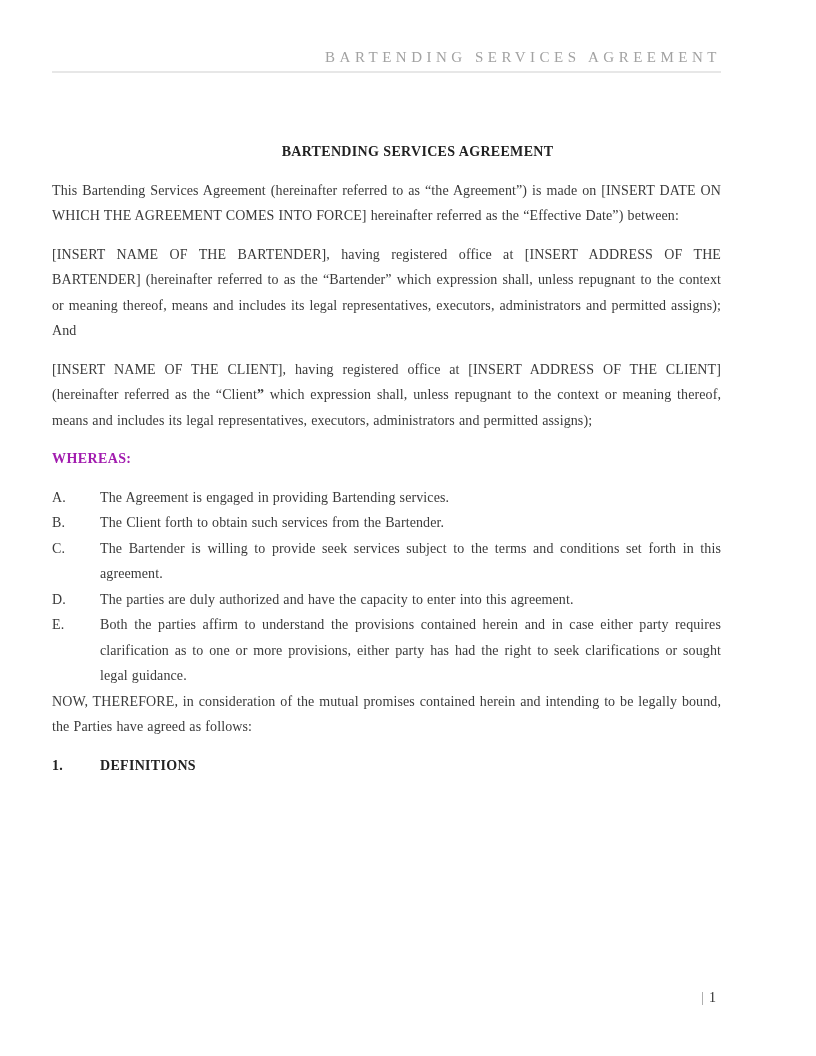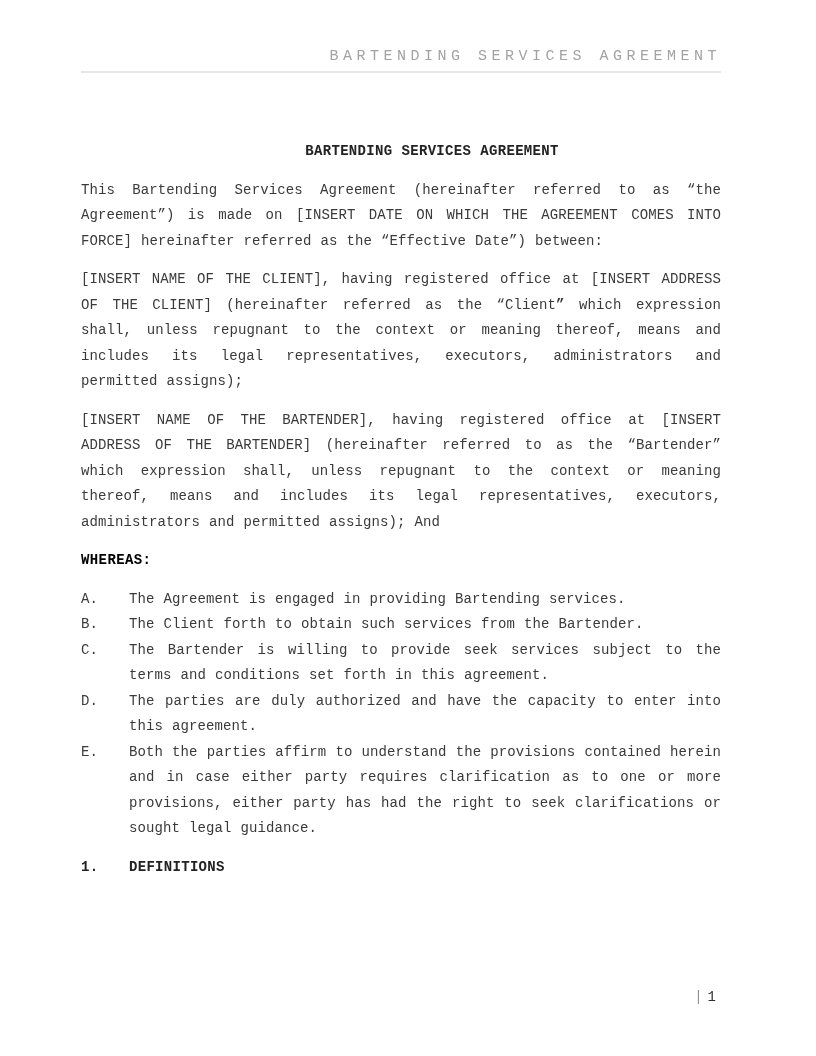--- a/index.html
+++ b/index.html
@@ -5,24 +5,24 @@
   html, body {
     margin: 0;
     padding: 0;
     background: #ffffff;
   }
   .page {
     position: relative;
     width: 816px;
     height: 1056px;
     background: #ffffff;
-    font-family: Liberation Mono, monospace;
+    font-family: Liberation Serif, serif;
     color: #3a3a3a;
     box-sizing: border-box;
-    padding: 48px 95px 0 81px;
+    padding: 48px 95px 0 52px;
     overflow: hidden;
   }
   
   .doc-header {
     border-bottom: 2px solid #e7e7e7;
     padding-bottom: 5px;
   }
   .doc-header .header-title {
     display: block;
     text-align: right;
@@ -51,21 +51,21 @@
     margin: 0 0 13px 0;
     text-align: justify;
   }
   .para.no-gap {
     margin-bottom: 0;
   }
   .bold { font-weight: bold; }
   .whereas-heading {
     margin: 0 0 13px 0;
     font-weight: bold;
-    color: #000000;
+    color: #a21caf;
     letter-spacing: 0.4px;
   }
   .clause-row {
     display: flex;
     align-items: flex-start;
   }
   .clause-marker {
     flex: 0 0 48px;
     width: 48px;
   }
@@ -105,23 +105,23 @@
   <div class="doc-header">
     <span class="header-title">BARTENDING SERVICES AGREEMENT</span>
   </div>
 
   <div class="doc-body">
 
     <div class="doc-title">BARTENDING SERVICES AGREEMENT</div>
 
     <p class="para">This Bartending Services Agreement (hereinafter referred to as “the Agreement”) is made on [INSERT DATE ON WHICH THE AGREEMENT COMES INTO FORCE] hereinafter referred as the “Effective Date”) between:</p>
 
+    <p class="para">[INSERT NAME OF THE BARTENDER], having registered office at [INSERT ADDRESS OF THE BARTENDER] (hereinafter referred to as the “Bartender” which expression shall, unless repugnant to the context or meaning thereof, means and includes its legal representatives, executors, administrators and permitted assigns); And</p>
+
     <p class="para"><span>[INSERT NAME OF THE CLIENT], having registered office at [INSERT ADDRESS OF THE CLIENT] (hereinafter referred as the “Client</span><span class="bold">”</span><span> which expression shall, unless repugnant to the context or meaning thereof, means and includes its legal representatives, executors, administrators and permitted assigns);</span></p>
-
-    <p class="para">[INSERT NAME OF THE BARTENDER], having registered office at [INSERT ADDRESS OF THE BARTENDER] (hereinafter referred to as the “Bartender” which expression shall, unless repugnant to the context or meaning thereof, means and includes its legal representatives, executors, administrators and permitted assigns); And</p>
 
 
     <div class="whereas-heading">WHEREAS:</div>
 
     <div class="clause-row">
       <span class="clause-marker">A.</span>
       <span class="clause-text">The Agreement is engaged in providing Bartending services.</span>
     </div>
     <div class="clause-row">
       <span class="clause-marker">B.</span>
@@ -133,20 +133,21 @@
     </div>
     <div class="clause-row">
       <span class="clause-marker">D.</span>
       <span class="clause-text">The parties are duly authorized and have the capacity to enter into this agreement.</span>
     </div>
     <div class="clause-row">
       <span class="clause-marker">E.</span>
       <span class="clause-text">Both the parties affirm to understand the provisions contained herein and in case either party requires clarification as to one or more provisions, either party has had the right to seek clarifications or sought legal guidance.</span>
     </div>
 
+    <p class="para no-gap">NOW, THEREFORE, in consideration of the mutual promises contained herein and intending to be legally bound, the Parties have agreed as follows:</p>
 
     <div class="clause-row section-heading">
       <span class="clause-marker">1.</span>
       <span class="clause-text">DEFINITIONS</span>
     </div>
 
   </div>
 
   <div class="doc-footer">
     <span class="footer-separator">|</span><span class="footer-page-number">1</span>

